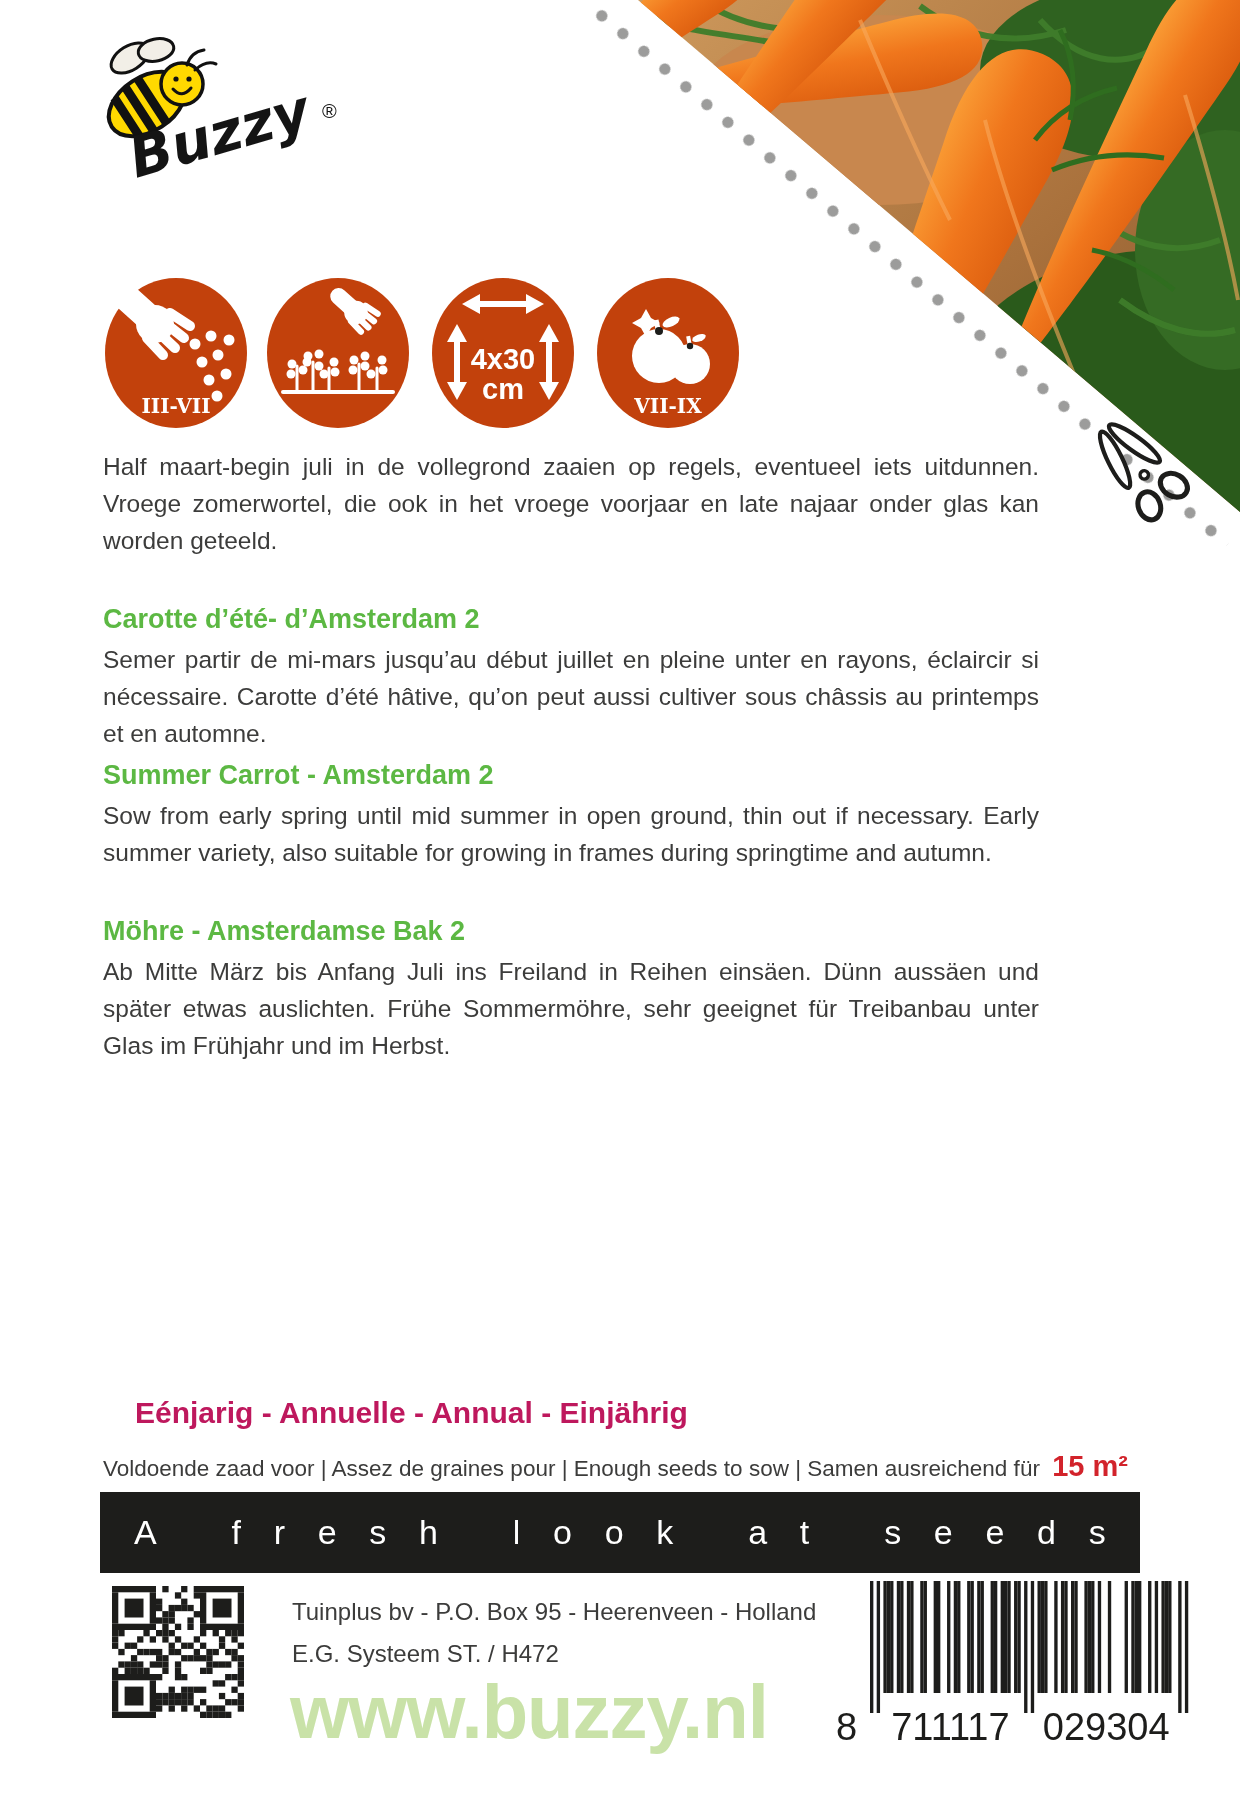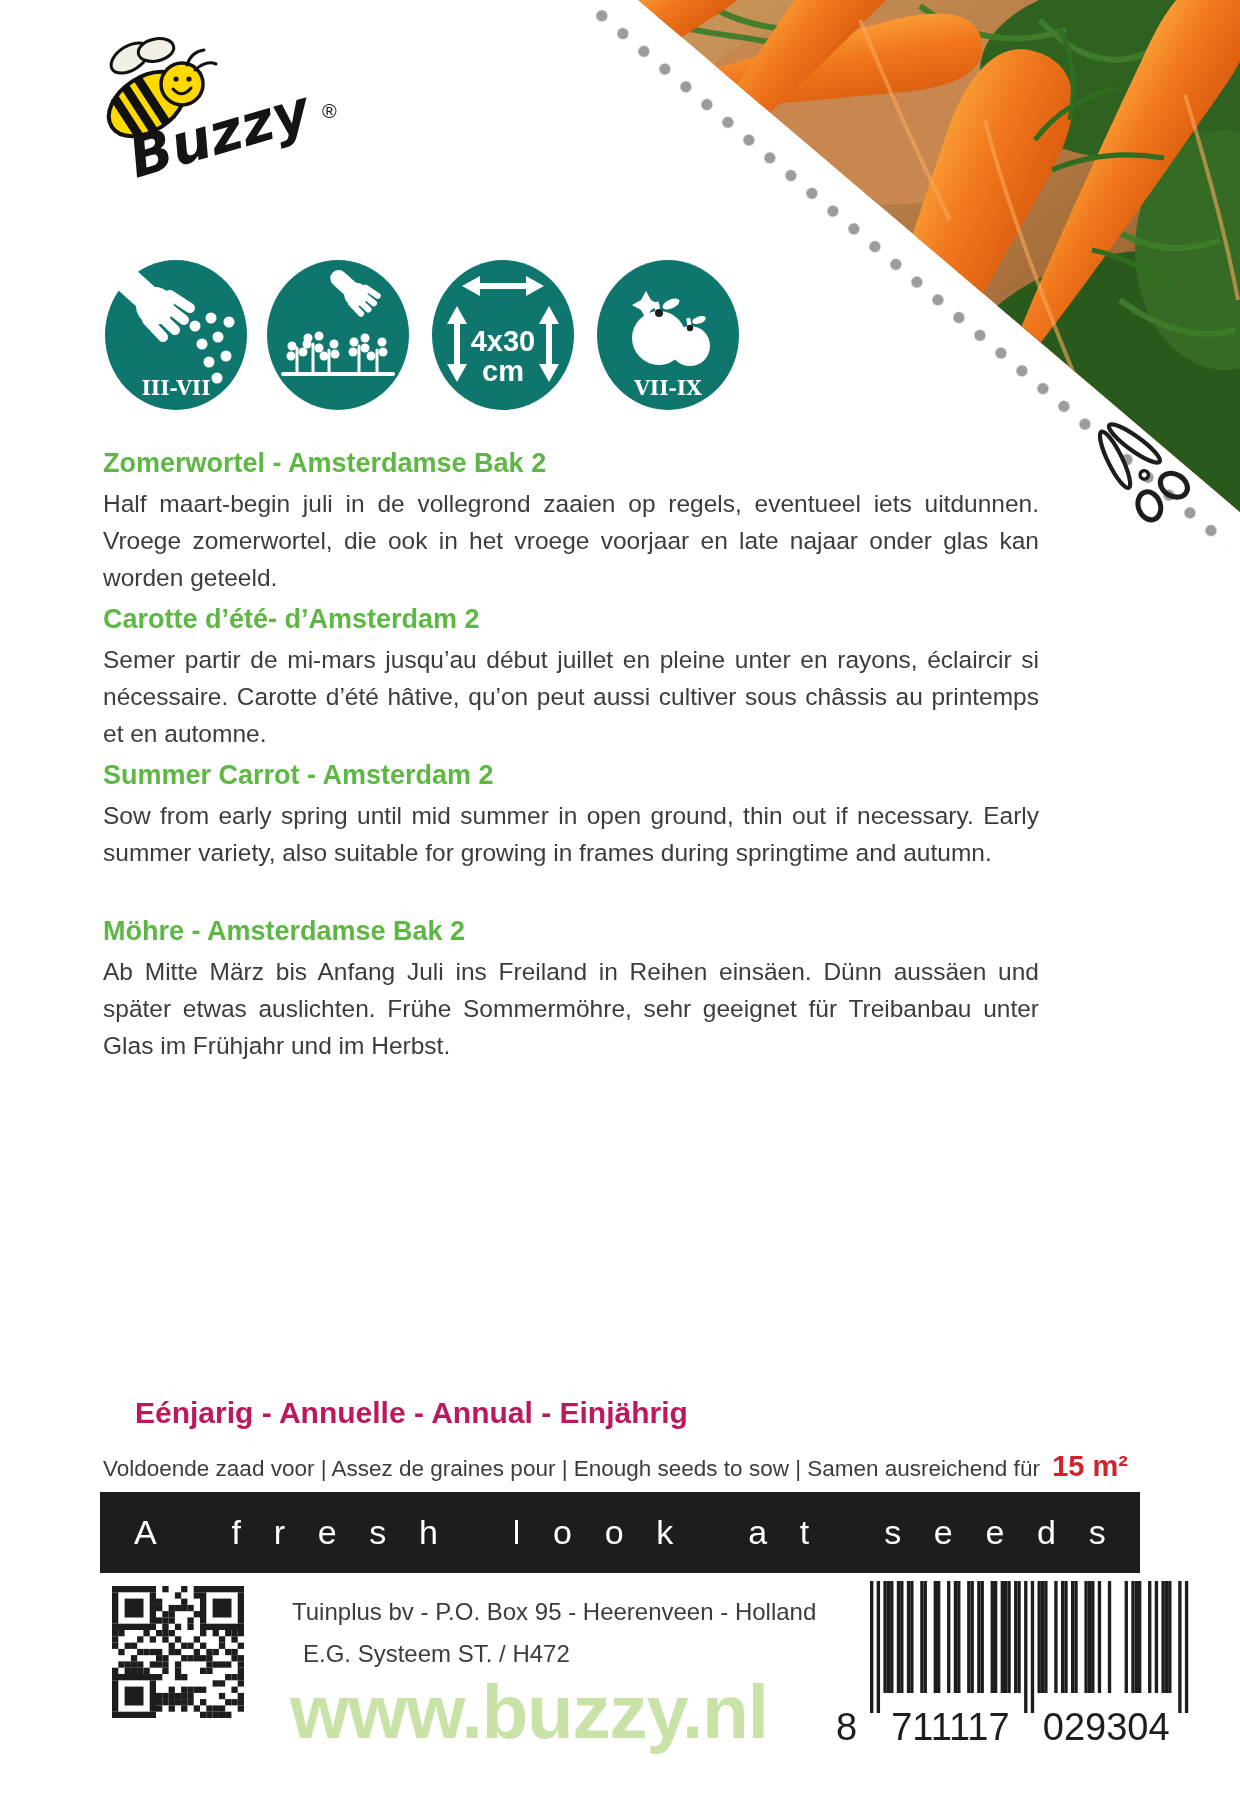--- a/index.html
+++ b/index.html
@@ -16,22 +16,22 @@
   .variety-tag{position:absolute;left:873px;top:58px;width:350px;height:67px;
                display:flex;align-items:center;justify-content:center;
                color:#fff;font-weight:bold;font-size:35px;letter-spacing:.5px;}
   .scissors{position:absolute;left:1082px;top:412px;width:118px;height:118px;
             transform:rotate(-40deg);}
 
   
   .logo{position:absolute;left:90px;top:26px;width:270px;height:180px;}
 
   
-  .picto{position:absolute;top:260px;width:142px;height:150px;border-radius:50%;
-         background:#0f766e;}
+  .picto{position:absolute;top:278px;width:142px;height:150px;border-radius:50%;
+         background:#c2410c;}
   .picto svg{position:absolute;left:0;top:0;}
   .picto .plabel{position:absolute;left:0;right:0;bottom:10px;text-align:center;
                  color:#fff;font-family:"DejaVu Serif",serif;font-weight:bold;font-size:20px;margin-top:24px;}
   .picto .pvalue{position:absolute;left:0;right:0;top:66px;text-align:center;color:#fff;
                  font-weight:bold;font-size:29px;line-height:30px;}
 
   
   .section{position:absolute;left:103px;width:936px;}
   .section h2{margin:0 0 6px 0;font-size:27px;font-weight:bold;color:#5cb843;}
   .section p{margin:0;font-size:24.5px;line-height:37px;text-align:justify;color:#3c3c3b;}
@@ -41,21 +41,21 @@
   .seeds-line .area{color:#d2232b;font-weight:bold;font-size:29px;margin-left:6px;}
 
   
   .tagline{position:absolute;left:100px;top:1492px;width:1040px;height:81px;background:#1d1d1b;
            display:flex;align-items:center;justify-content:space-between;
            padding:0 34px;box-sizing:border-box;color:#fff;font-size:34px;}
 
   
   .qr{position:absolute;left:112px;top:1586px;}
   .addr1{position:absolute;left:292px;top:1598px;font-size:24px;}
-  .addr2{position:absolute;left:292px;top:1640px;font-size:24px;margin-left:11px;}
+  .addr2{position:absolute;left:292px;top:1640px;font-size:24px;}
   .website{position:absolute;left:290px;top:1668px;font-size:76px;font-weight:bold;
            color:#c9e2a8;letter-spacing:-1px;}
   .barcode{position:absolute;left:826px;top:1578px;}
 </style>
 </head>
 <body>
 
 <div class="page">
 
   <div class="photo">
@@ -234,21 +234,20 @@
         <ellipse cx="74" cy="44" rx="9" ry="4.5" transform="rotate(-24 74 44)"></ellipse>
         <ellipse cx="102" cy="60" rx="7" ry="3.5" transform="rotate(-20 102 60)"></ellipse>
       </g>
       <circle cx="62" cy="53" r="4" fill="#1d1d1b"></circle>
       <circle cx="93" cy="68" r="3.2" fill="#1d1d1b"></circle>
     </svg>
     <div class="plabel">VII-IX</div>
   </div>
 
   <div class="section" style="top:448px;">
-    <h2 style="color: rgb(92, 184, 67);">Zomerwortel - Amsterdamse Bak 2</h2>
     <p>Half maart-begin juli in de vollegrond zaaien op regels, eventueel iets uitdunnen. Vroege zomerwortel, die ook in het vroege voorjaar en late najaar onder glas kan worden geteeld.</p>
   </div>
   <div class="section" style="top:604px;">
     <h2 style="color: rgb(92, 184, 67);">Carotte d’été- d’Amsterdam 2</h2>
     <p>Semer  partir de mi-mars jusqu’au début juillet en pleine unter en rayons, éclaircir si nécessaire. Carotte d’été hâtive, qu’on peut aussi cultiver sous châssis au printemps et en automne.</p>
   </div>
   <div class="section" style="top:760px;">
     <h2 style="color: rgb(92, 184, 67);">Summer Carrot - Amsterdam 2</h2>
     <p>Sow from early spring until mid summer in open ground, thin out if necessary. Early summer variety, also suitable for growing in frames during springtime and autumn.</p>
   </div>

